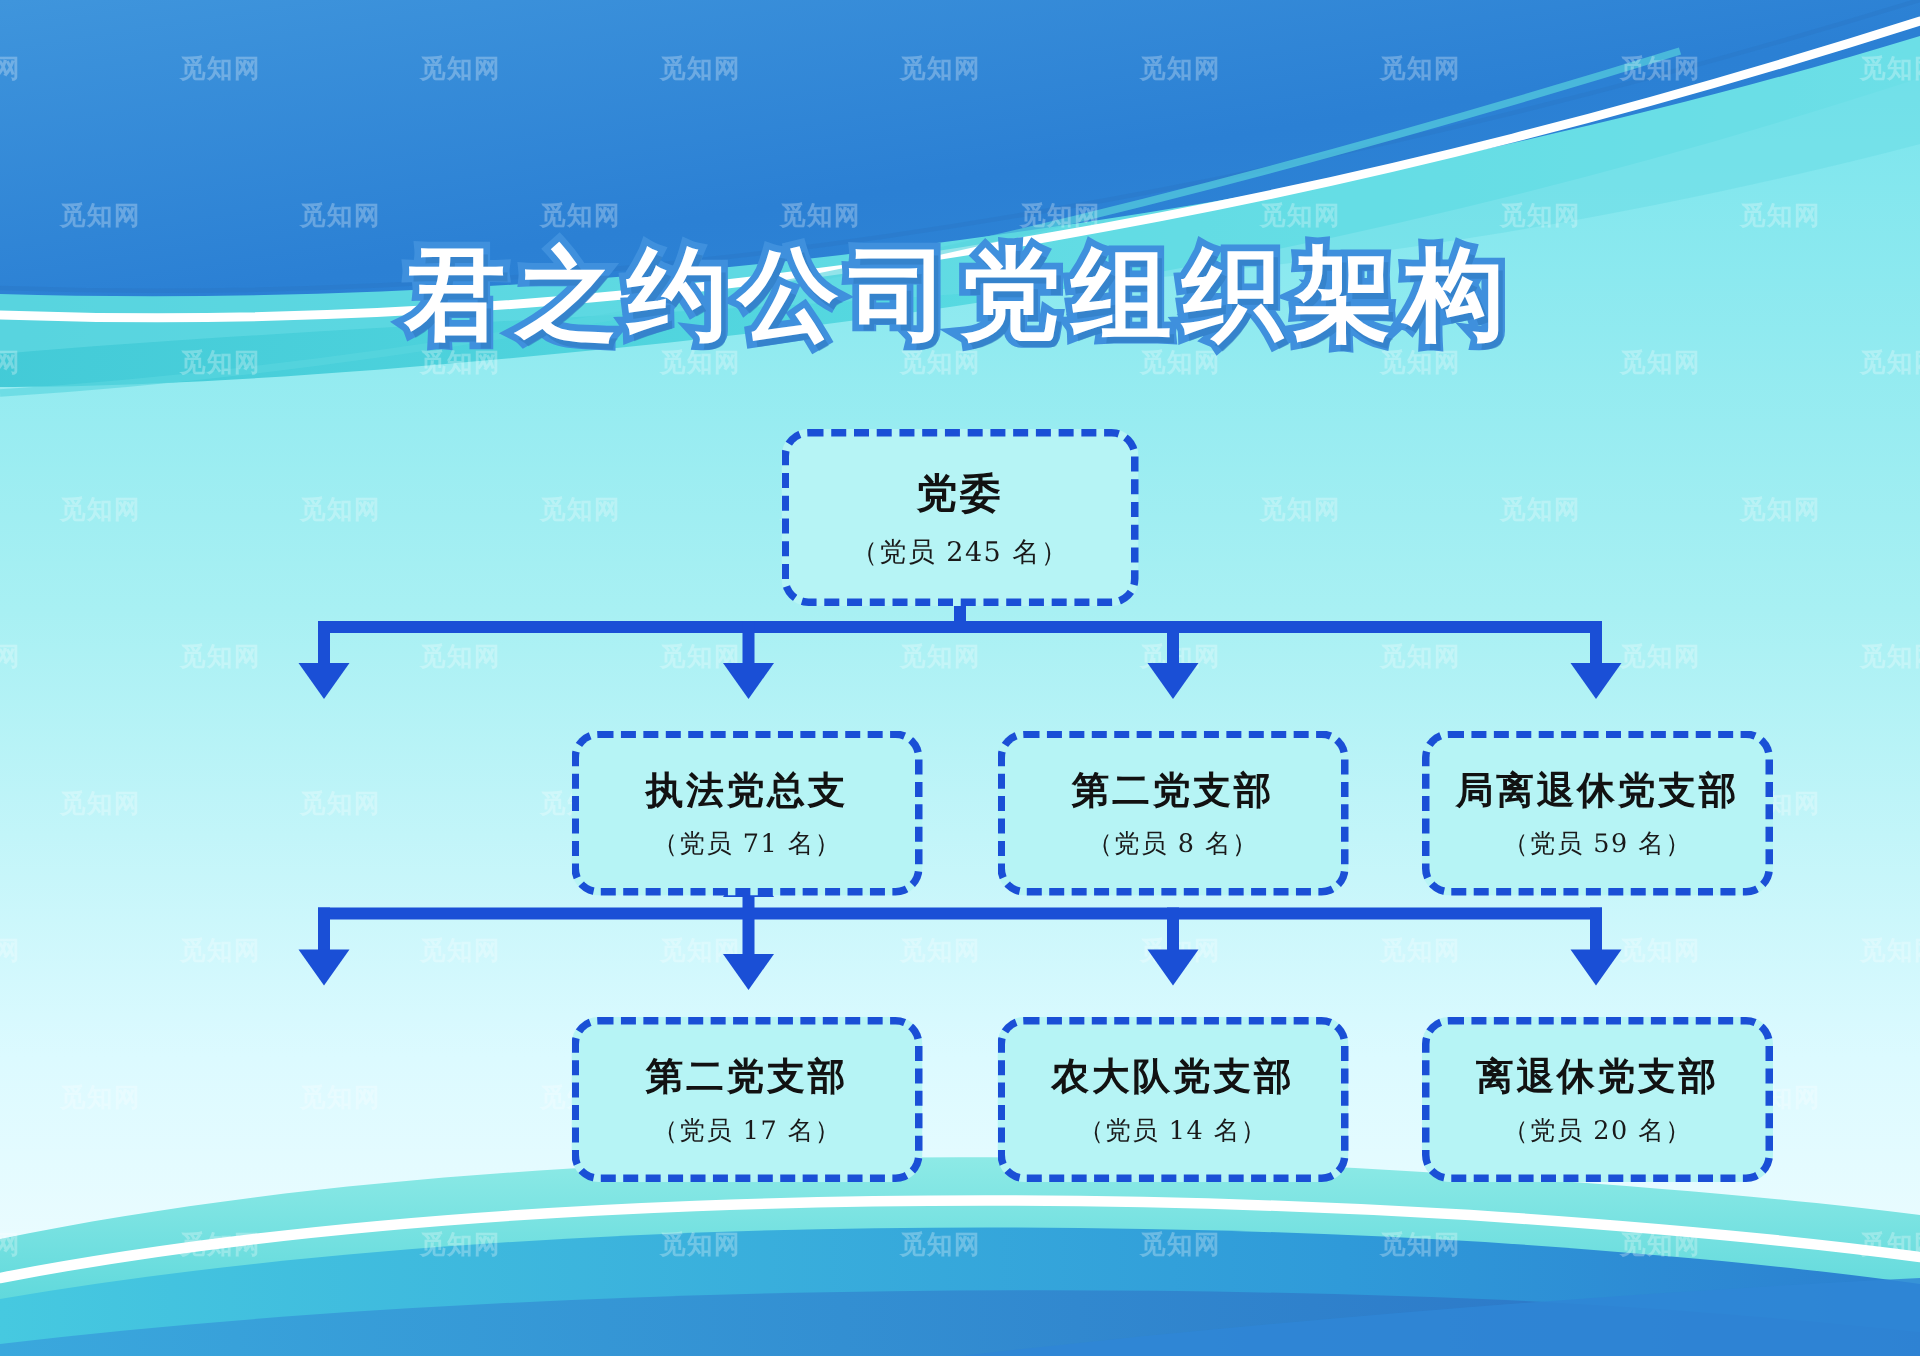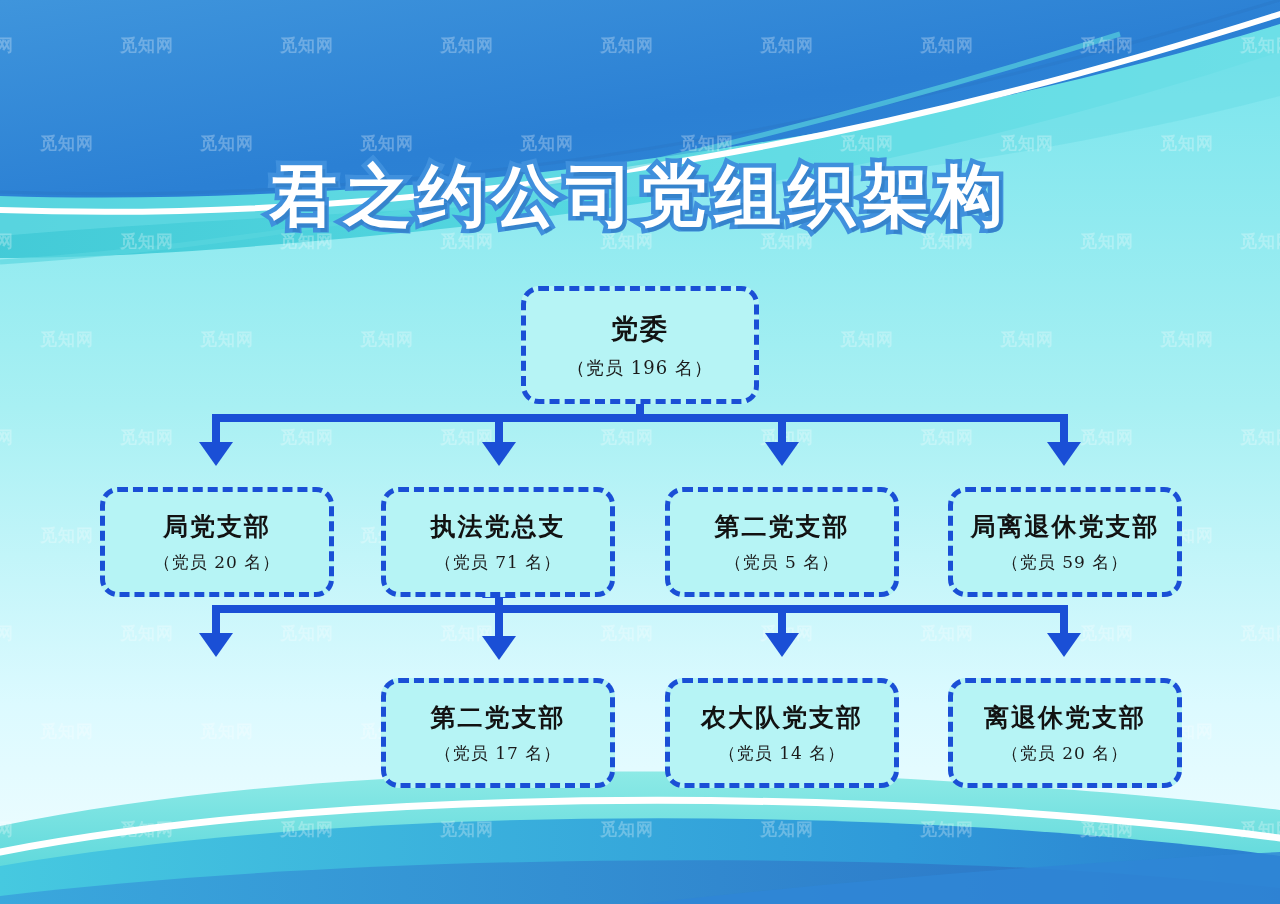--- a/index.html
+++ b/index.html
@@ -291,34 +291,30 @@
 </svg>
 
 <div id="content">
 
   <div id="title-wrap">
     <h1 id="chart-title">君之约公司党组织架构</h1>
   </div>
 
   <div class="node" id="node-root">
     <div class="node-title">党委</div>
-    <div class="node-sub">（党员 196 名）</div>
-  </div>
-
-  <div class="node node-lvl2 col-1">
-    <div class="node-title">局党支部</div>
-    <div class="node-sub">（党员 20 名）</div>
-  </div>
+    <div class="node-sub">（党员 245 名）</div>
+  </div>
+
   <div class="node node-lvl2 col-2">
     <div class="node-title">执法党总支</div>
     <div class="node-sub">（党员 71 名）</div>
   </div>
   <div class="node node-lvl2 col-3">
     <div class="node-title">第二党支部</div>
-    <div class="node-sub">（党员 5 名）</div>
+    <div class="node-sub">（党员 8 名）</div>
   </div>
   <div class="node node-lvl2 col-4">
     <div class="node-title">局离退休党支部</div>
     <div class="node-sub">（党员 59 名）</div>
   </div>
 
   <div class="node node-lvl3 col-2">
     <div class="node-title">第二党支部</div>
     <div class="node-sub">（党员 17 名）</div>
   </div>

